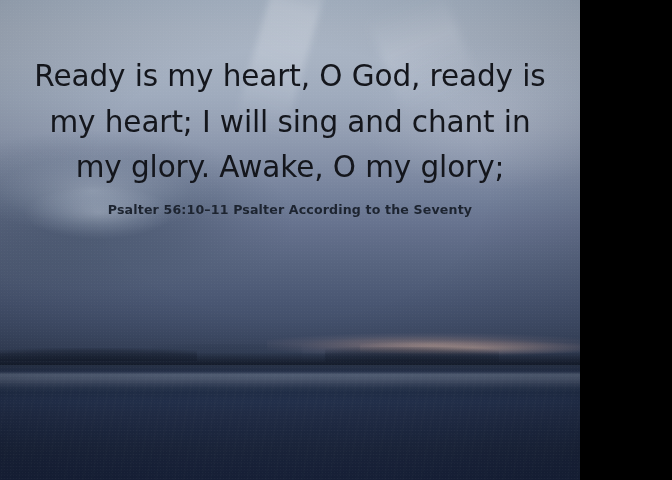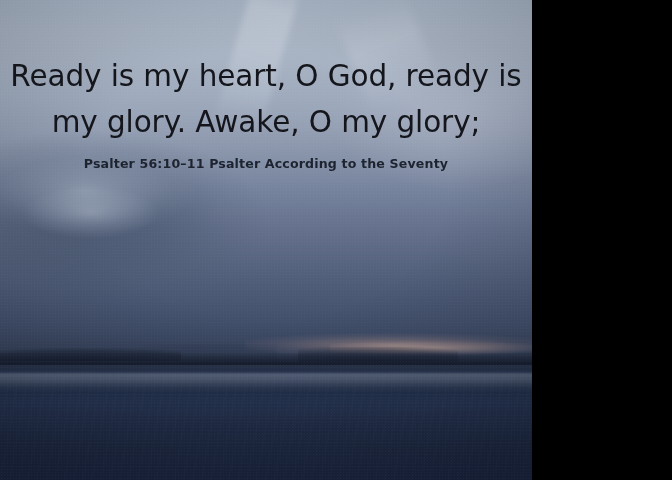--- a/index.html
+++ b/index.html
@@ -7,21 +7,21 @@
     margin: 0;
     padding: 0;
     background: #000;
   }
   body {
     font-family: "DejaVu Sans", sans-serif;
   }
 
   #scene {
     position: relative;
-    width: 532px;
+    width: 580px;
     height: 480px;
     overflow: hidden;
     background: #2c3a4e;
   }
 
   
 
   
   .layer {
     position: absolute;
@@ -320,17 +320,18 @@
   <div class="layer ridge-bump-b"></div>
   <div class="layer shoreline"></div>
   <div class="layer water-base"></div>
   <div class="layer water-glint"></div>
   <div class="layer ripples"></div>
   <div class="layer vignette"></div>
   <div class="layer grain"></div>
 
   <div id="quote-block">
     <div class="quote-line">Ready is my heart, O God, ready is</div>
+    <div class="quote-line">my heart; I will sing and chant in</div>
     <div class="quote-line">my glory. Awake, O my glory;</div>
     <div id="citation">Psalter 56:10–11 Psalter According to the Seventy</div>
   </div>
 
 </div>
 
 </body></html>

